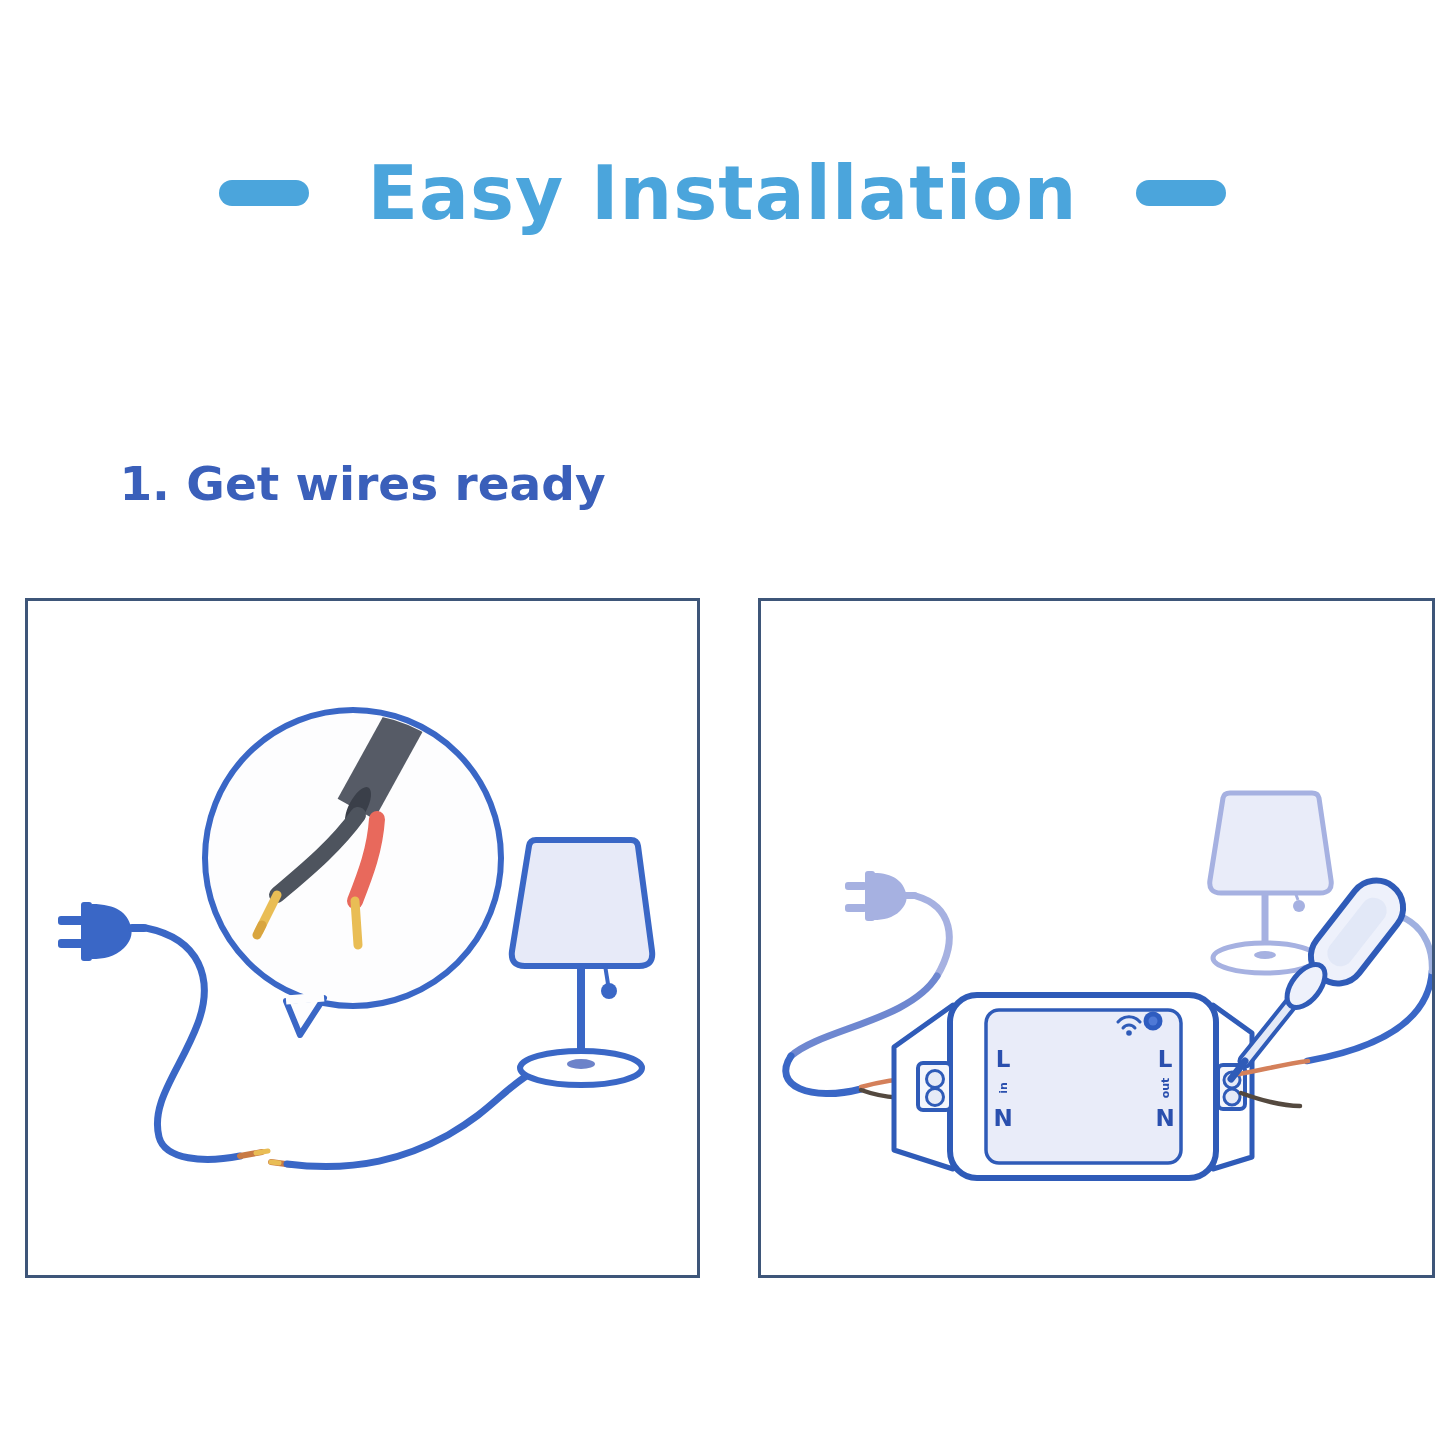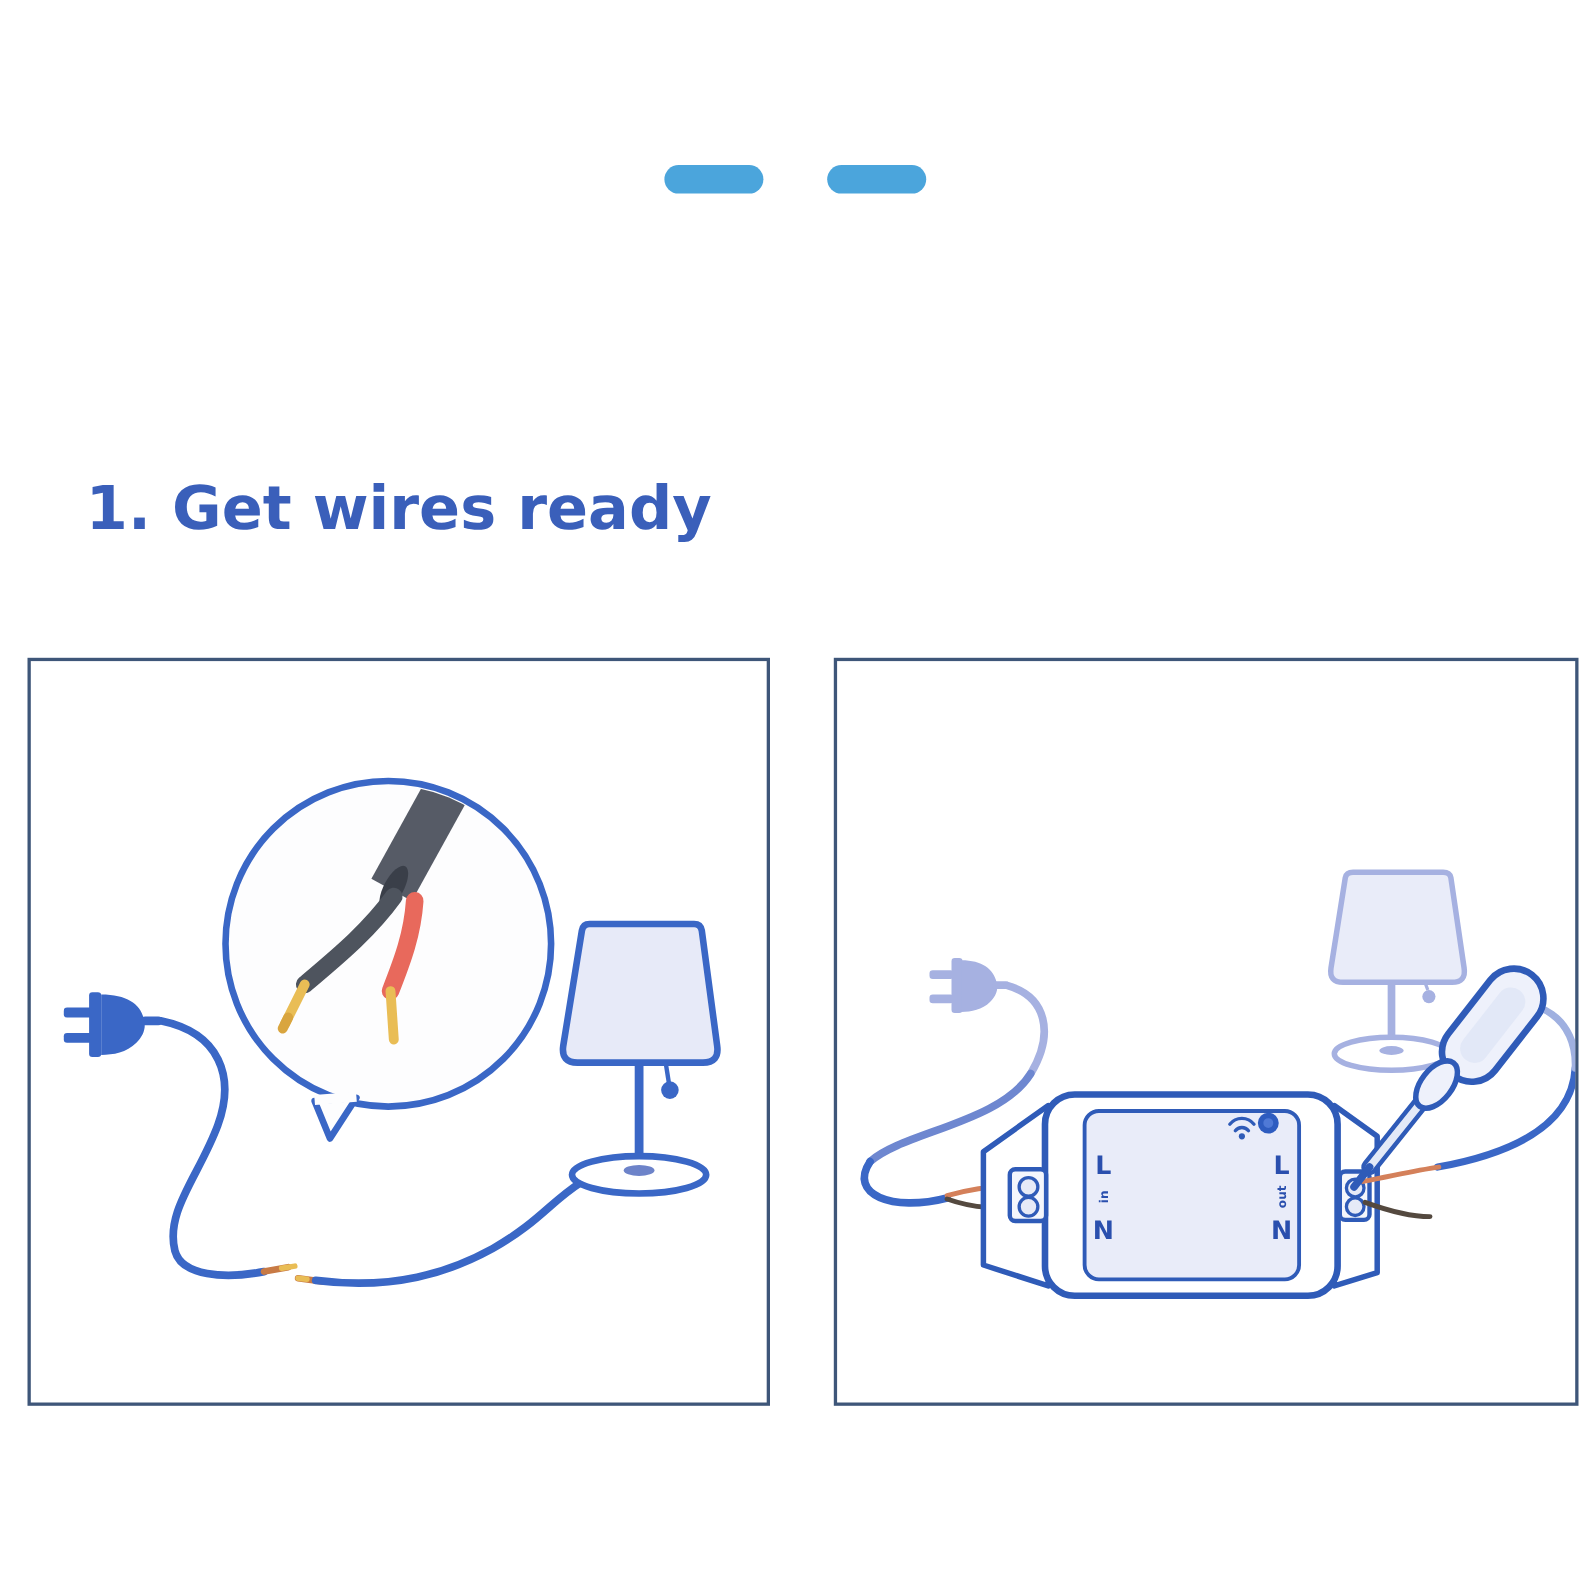--- a/index.html
+++ b/index.html
@@ -15,22 +15,22 @@
     display:flex;align-items:center;justify-content:center;gap:58px;
   }
   .title-dash{
     width:90px;height:26px;border-radius:13px;background:#4BA5DC;
   }
   .page-title{
     font-size:74px;font-weight:700;color:#4BA5DC;letter-spacing:1px;
     white-space:nowrap;
   }
   .step-heading{
-    position:absolute;top:430px;
-    font-size:55px;font-weight:700;color:#3A5FBA;
+    position:absolute;top:456px;
+    font-size:47px;font-weight:700;color:#3A5FBA;
     text-align:center;white-space:nowrap;letter-spacing:0px;
   }
   .step-heading.one{left:25px;width:675px;}
   .step-heading.two{left:758px;width:677px;}
   .panel{
     position:absolute;top:598px;height:680px;
     border:3px solid #3E5679;background:#ffffff;box-sizing:border-box;
   }
   .panel.one{left:25px;width:675px;}
   .panel.two{left:758px;width:677px;}
@@ -38,20 +38,21 @@
   text.term-big{font-size:23px;font-weight:700;fill:#2A4FAE;font-family:"DejaVu Sans","Liberation Sans",sans-serif;}
   text.term-small{font-size:11px;font-weight:700;fill:#2A4FAE;font-family:"DejaVu Sans","Liberation Sans",sans-serif;}
 </style>
 </head>
 <body>
 
 <div class="page">
 
   <div class="title-row">
     <div class="title-dash"></div>
+    <div class="page-title">Easy Installation</div>
     <div class="title-dash"></div>
   </div>
 
   <div class="step-heading one">1. Get wires ready</div>
 
   <div class="panel one">
     <svg viewBox="0 0 669 674" preserveAspectRatio="none">
       <defs>
         <clipPath id="bubbleClip">
             <circle cx="325" cy="257" r="144"></circle>

